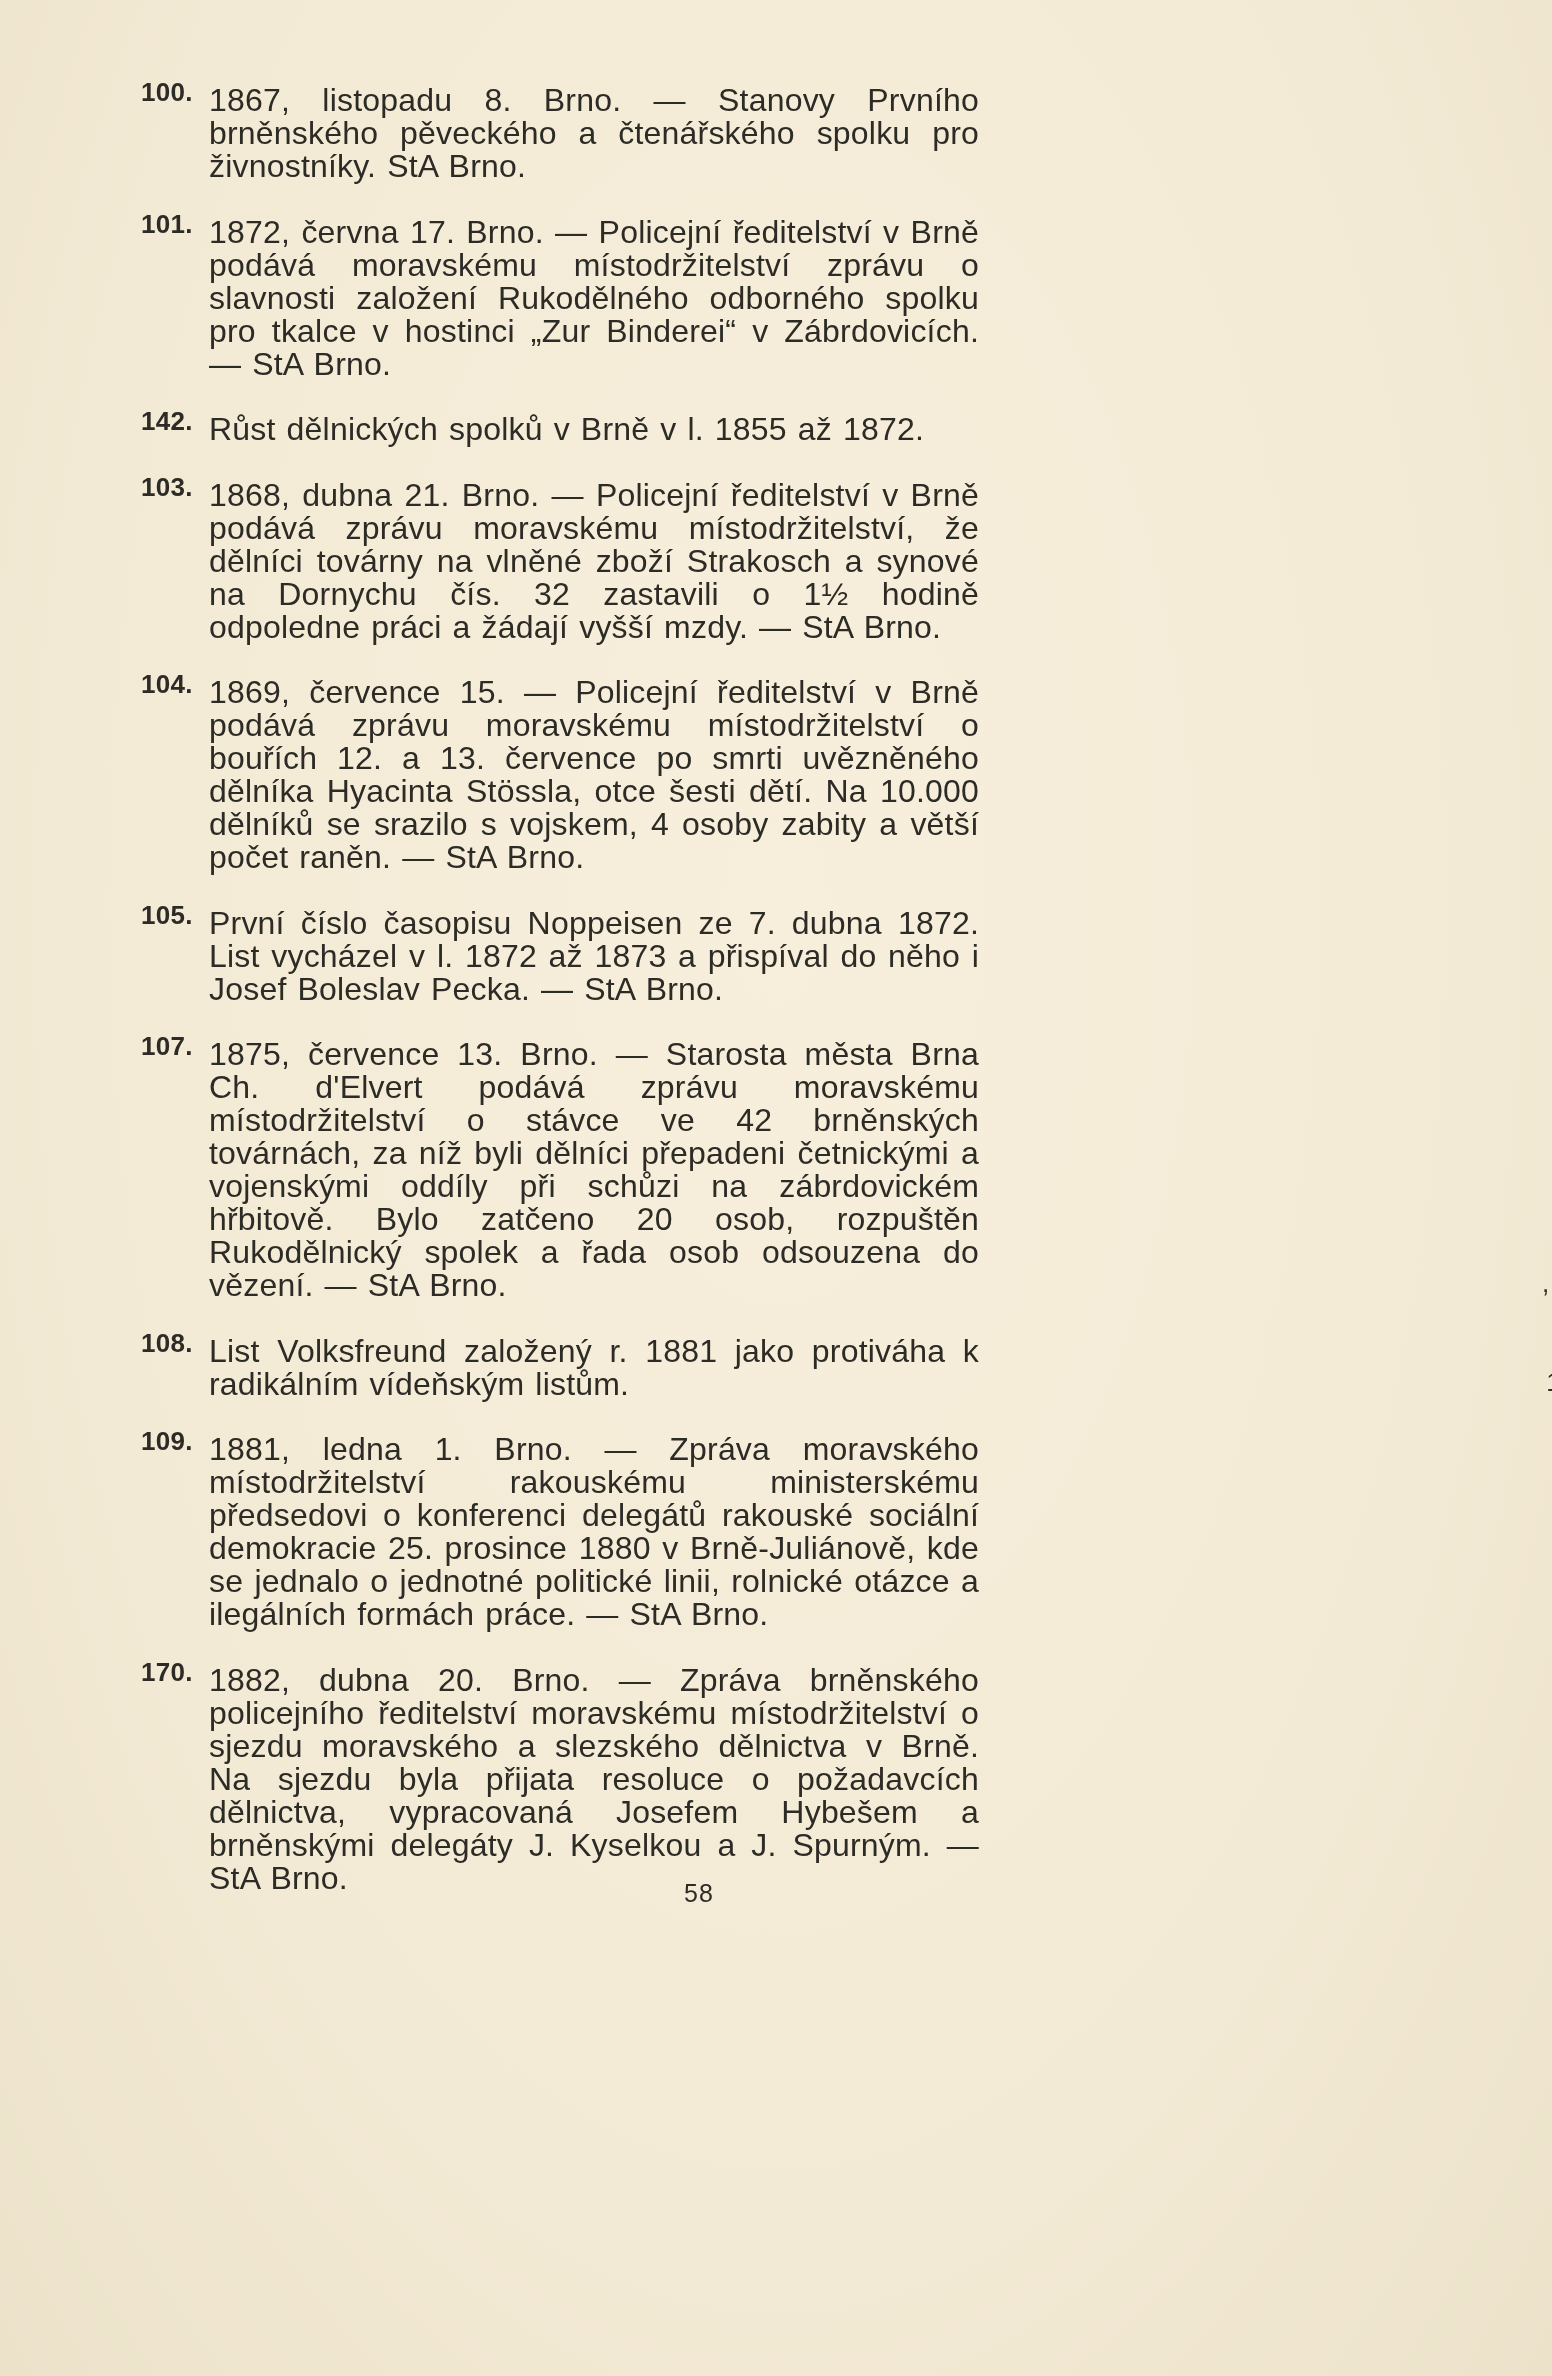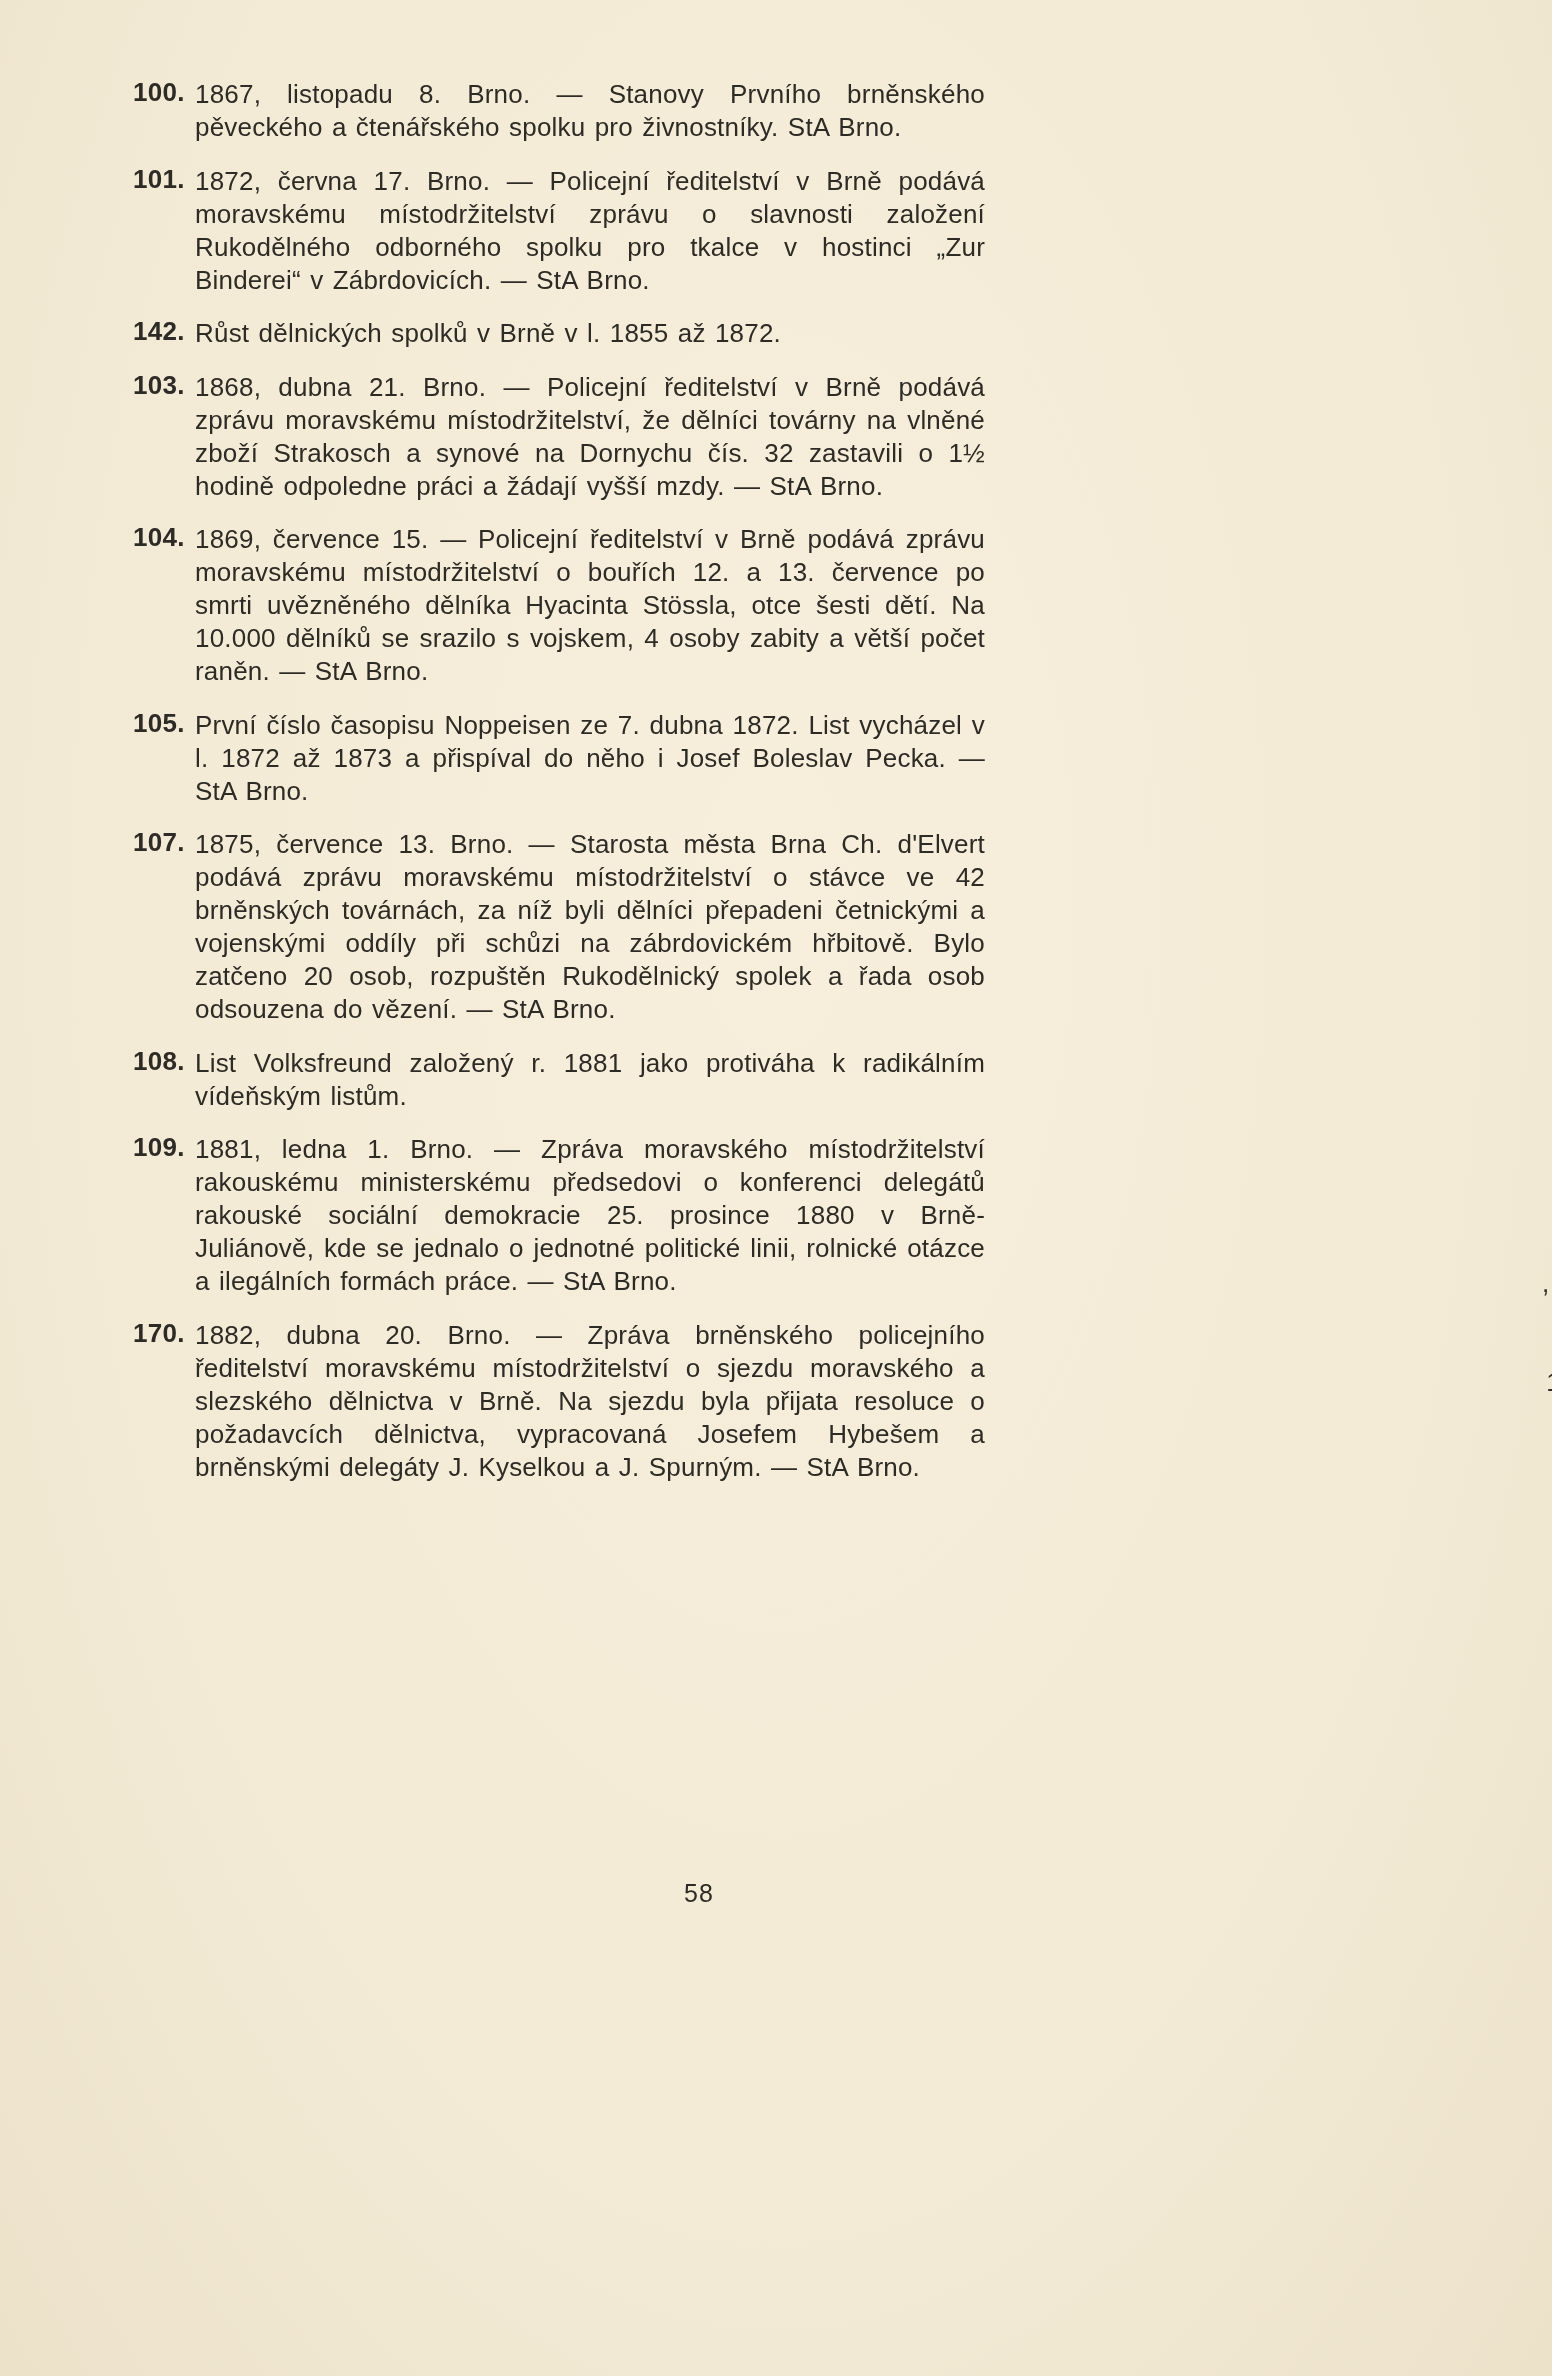--- a/index.html
+++ b/index.html
@@ -23,25 +23,26 @@
   .entry{
     display:flex;
     margin-bottom:16.5px;
   }
   .entry-num{
     flex:0 0 60px;
     font-weight:700;
     font-size:26px;
     line-height:33px;
     letter-spacing:0.3px;
+    margin-left:8px;
   }
   .entry-text{
     flex:1;
-    margin:2px;
-    font-size:26px;
+    margin:8px;
+    font-size:32px;
     line-height:33px;
     text-align:justify;
     letter-spacing:0.2px;
     word-spacing:1.9px;
   }
   .page-number{
     position:absolute;
     top:1879px;
     left:684px;
     font-size:25px;

